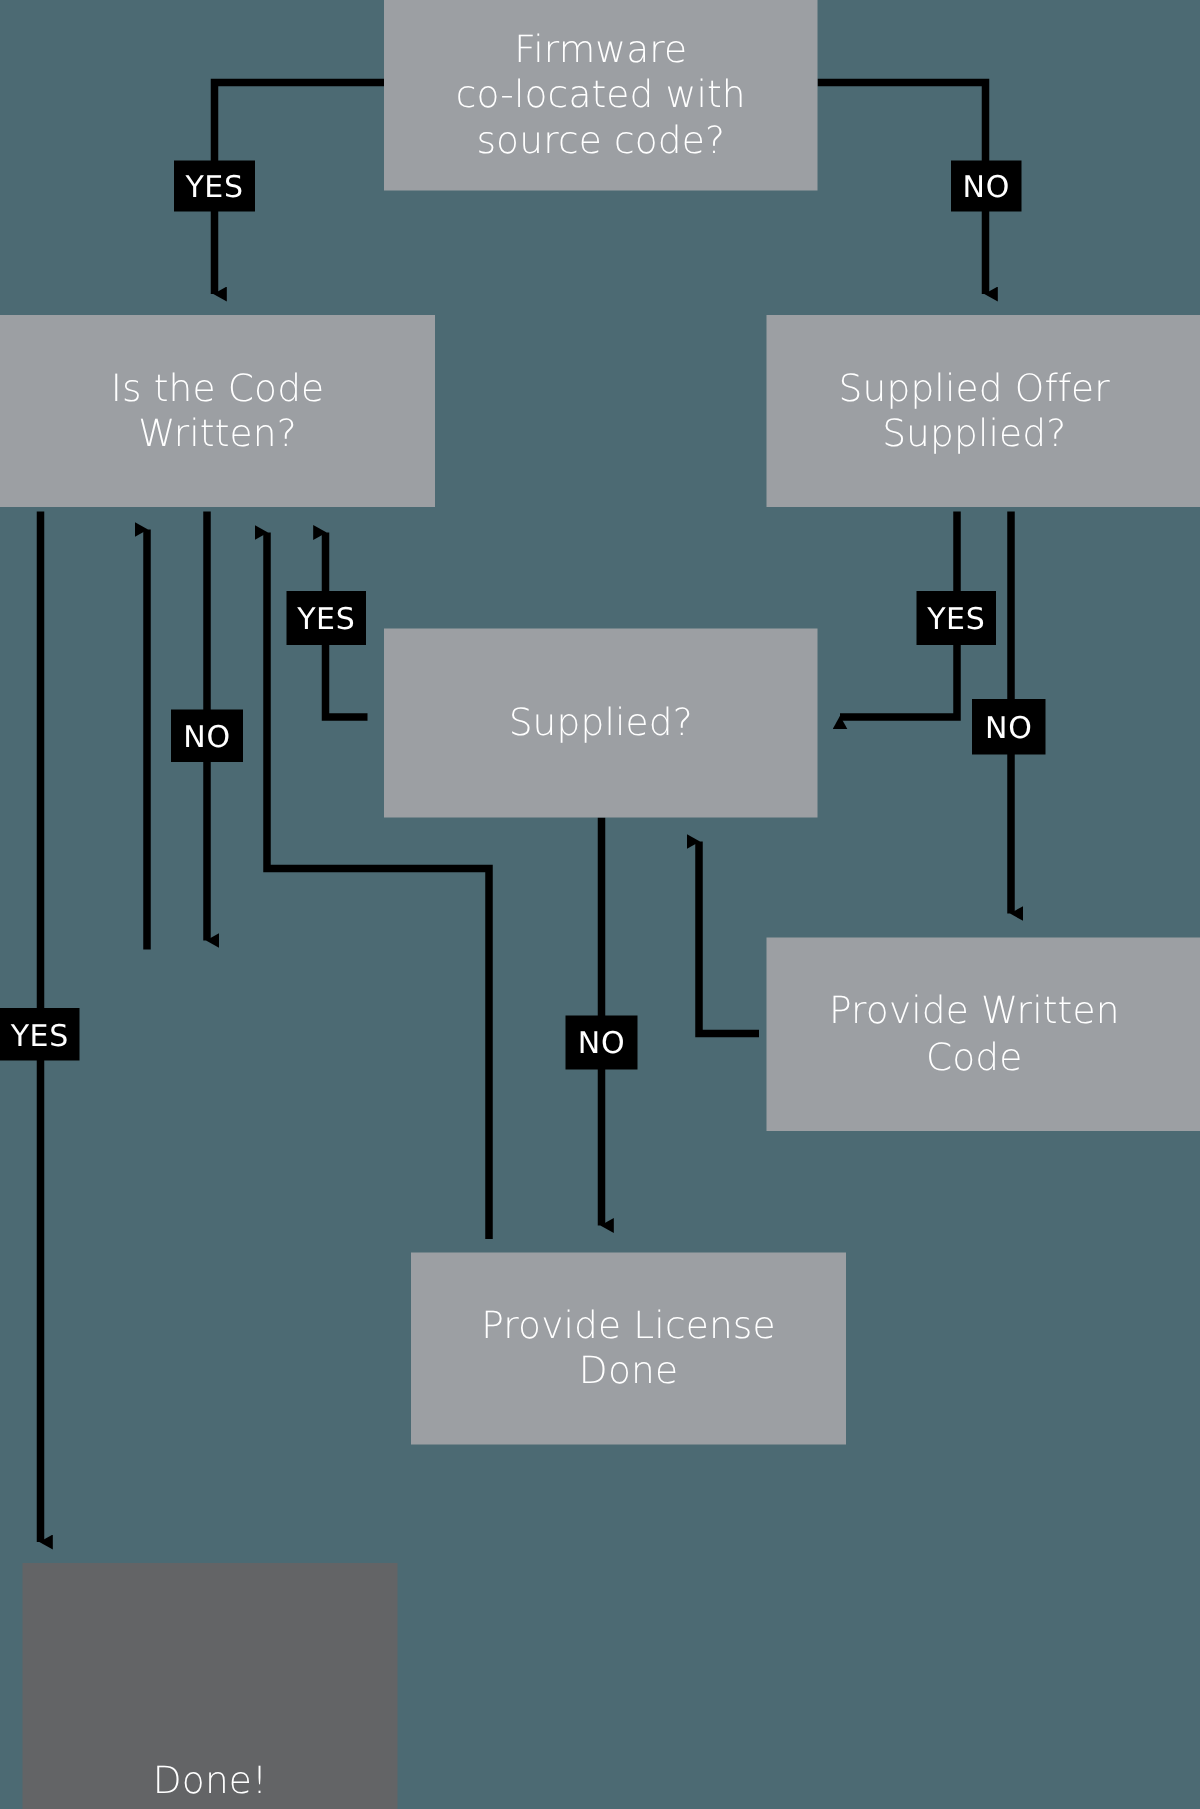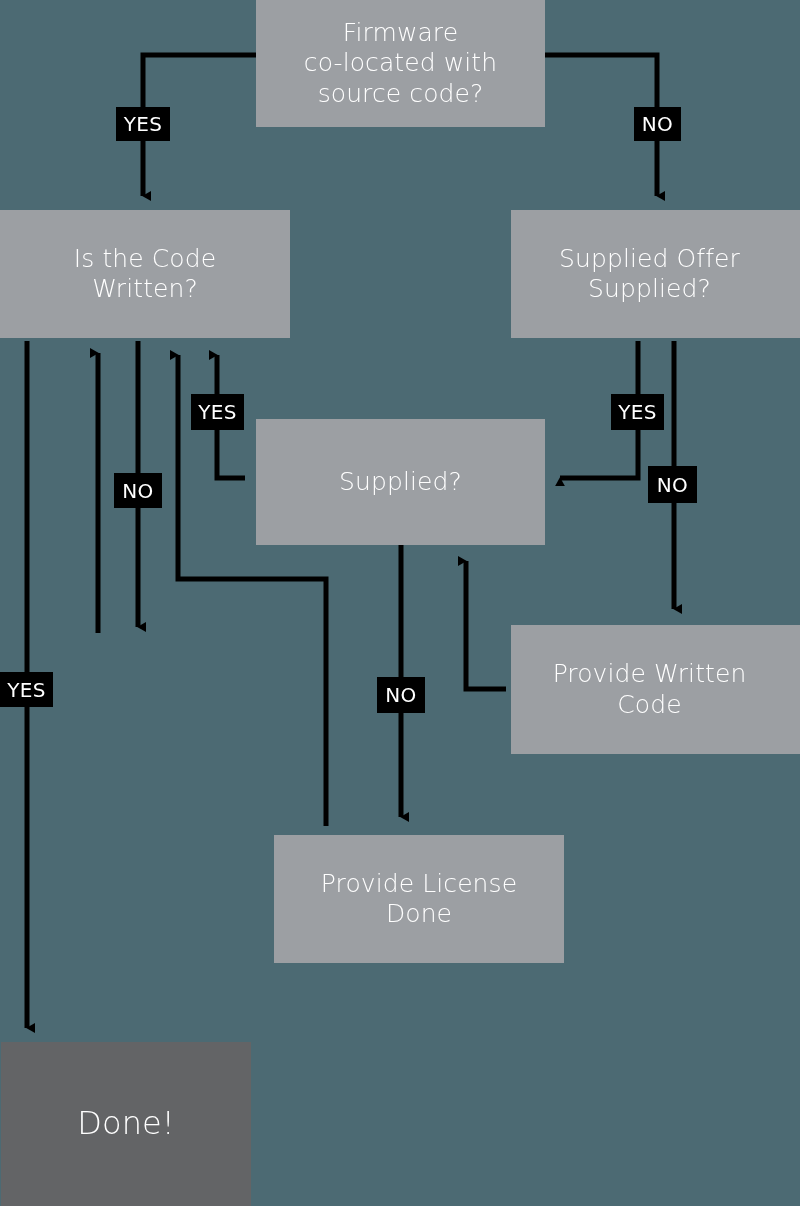--- a/index.html
+++ b/index.html
@@ -118,21 +118,21 @@
     </div>
   </div>
 
   <div class="node process" style="left:246px;top:835px;width:290px;height:128px;font-size:25px;margin-left:28px;">
     <div>
       <span>Provide License</span>
       <span>Done</span>
     </div>
   </div>
 
-  <div class="node terminal" style="left:1px;top:1042px;width:250px;height:164px;font-size:32px;">
+  <div class="node terminal" style="left:15px;top:1042px;width:250px;height:164px;font-size:25px;align-items:flex-end;">
     <div>
       <span>Done!</span>
     </div>
   </div>
 
   <div class="edge-label" style="left:116px;top:107px;width:54px;height:34px;">YES</div>
 
   <div class="edge-label" style="left:634px;top:107px;width:47px;height:34px;">NO</div>
 
   <div class="edge-label" style="left:0px;top:672px;width:53px;height:35px;">YES</div>

